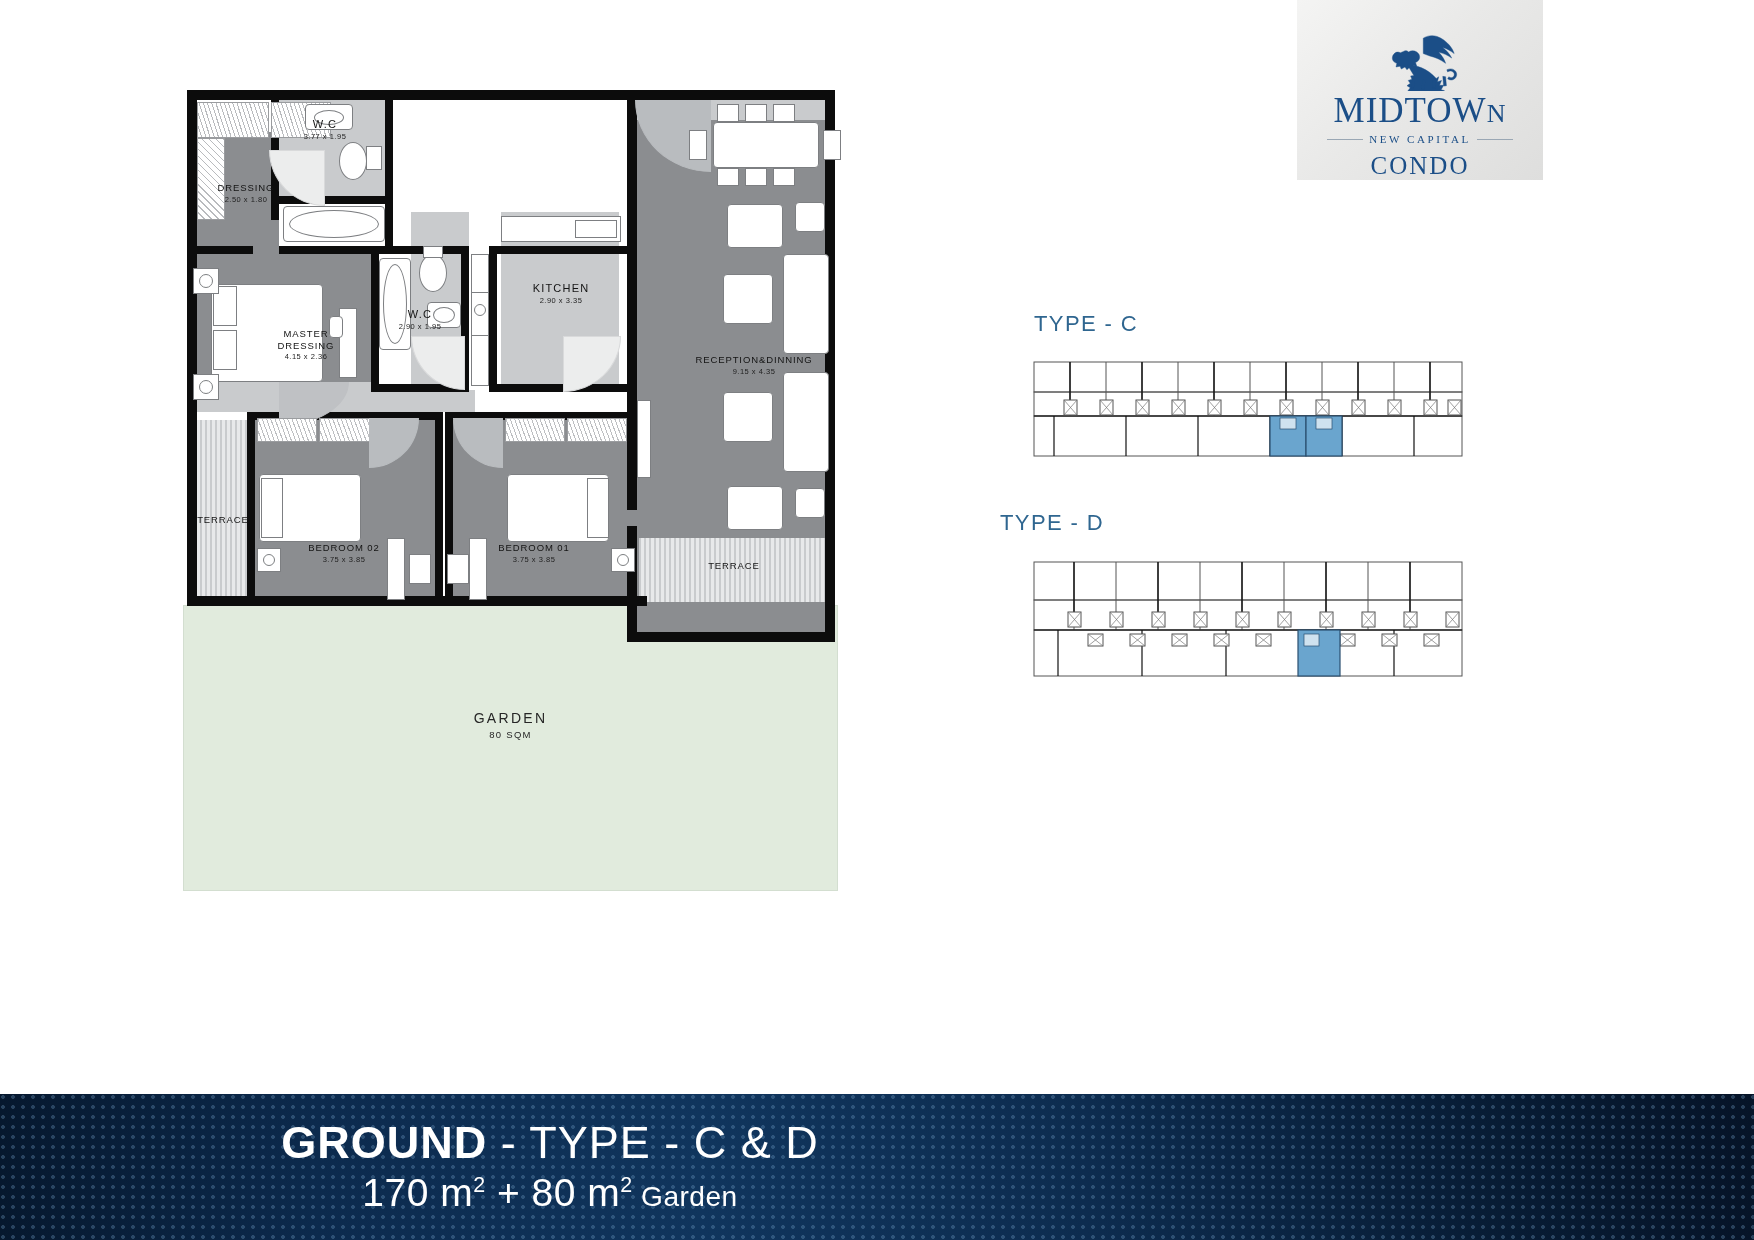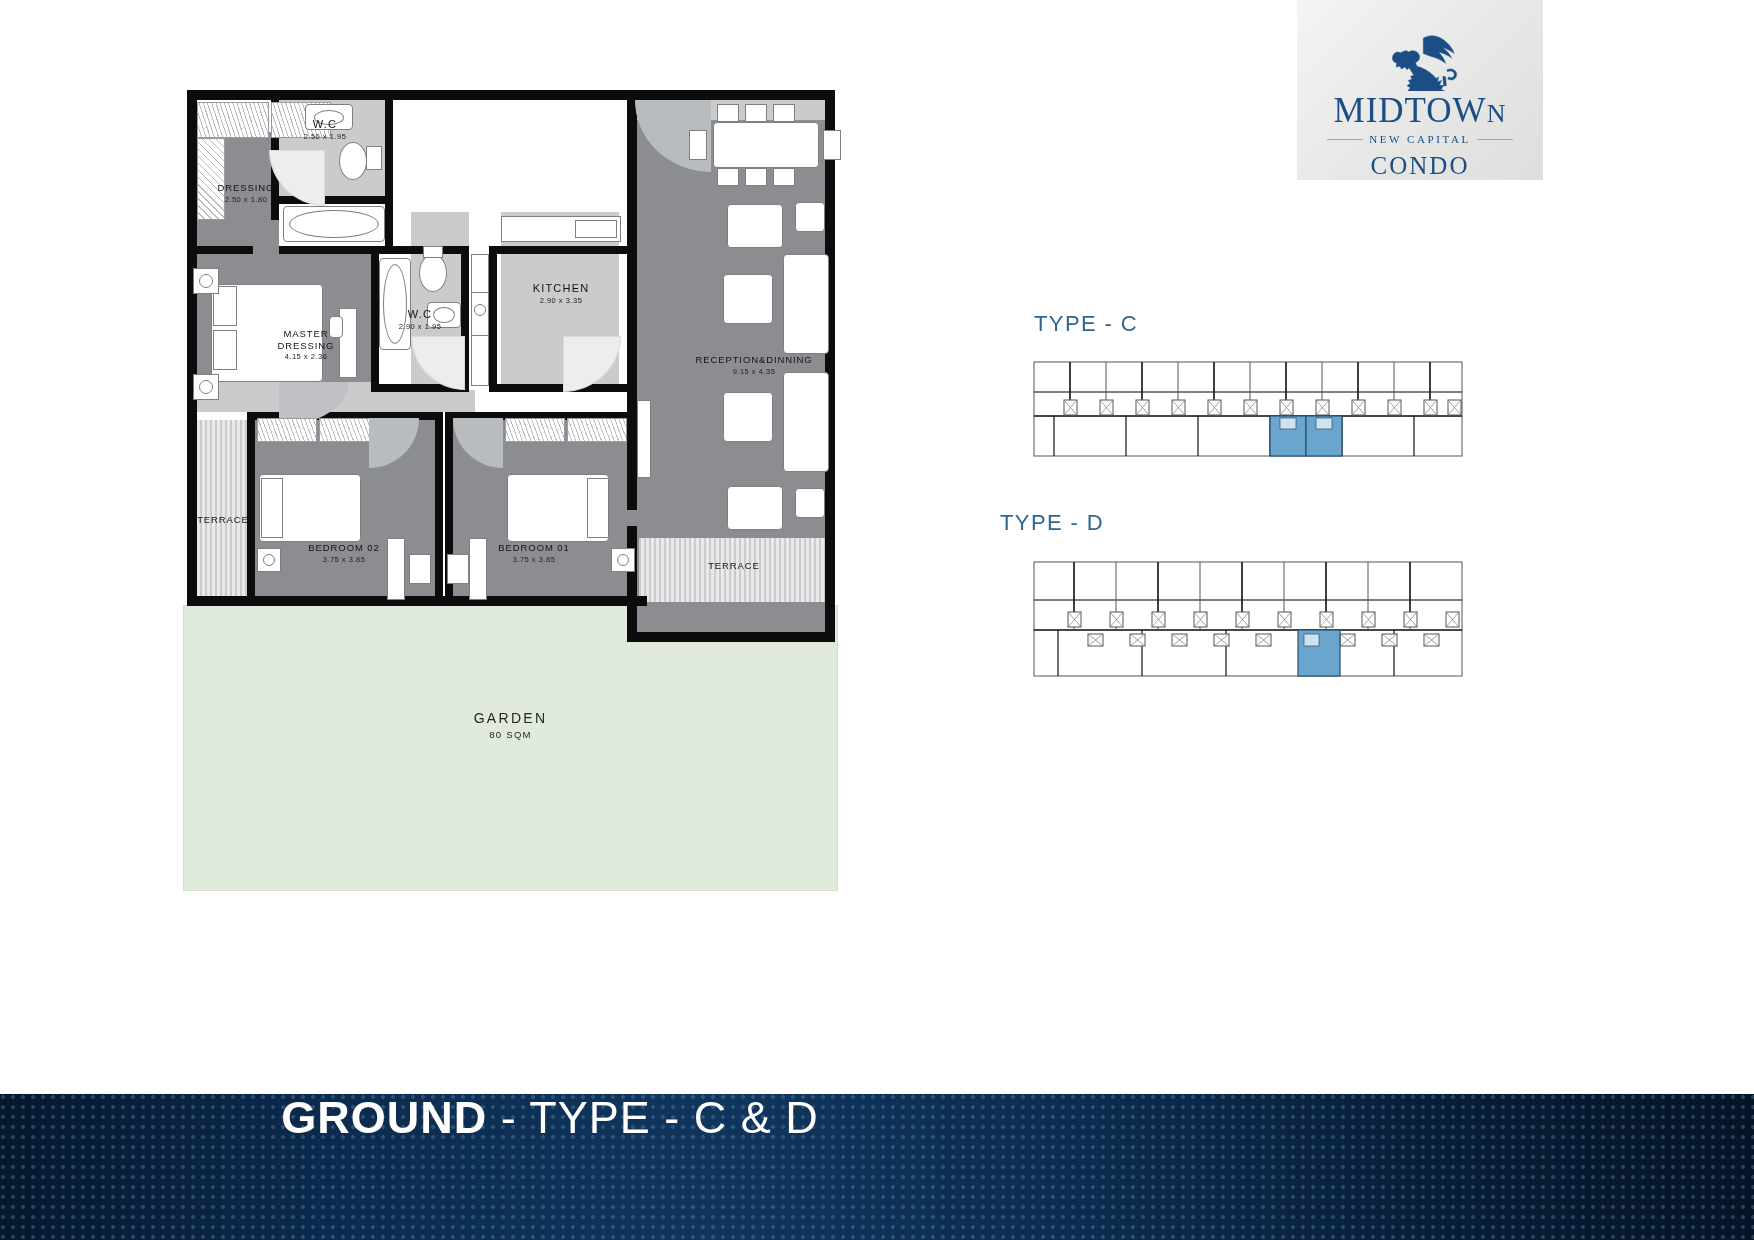--- a/index.html
+++ b/index.html
@@ -52,21 +52,21 @@
   .kp-title{position:absolute;font-size:22px;letter-spacing:1.4px;color:#2f6690;}
   .kp-box{position:absolute;}
   .kp-svg{display:block;}
 
   
   #banner{position:absolute;left:0;top:1094px;width:1754px;height:146px;
      background:
        radial-gradient(circle at 3px 3px, rgba(120,165,205,.30) 1.6px, rgba(0,0,0,0) 2.2px) 0 0/10px 10px,
        linear-gradient(90deg,#06182e 0%,#0c2a4d 18%,#10355d 40%,#0d2c4f 62%,#081d36 84%,#061428 100%);}
   #banner-inner{position:absolute;left:0;top:0;width:1100px;height:146px;
-     display:flex;flex-direction:column;align-items:center;justify-content:space-between;}
+     display:flex;flex-direction:column;align-items:center;justify-content:center;}
   .bl1{color:#ffffff;font-size:45px;letter-spacing:1px;line-height:1.05;white-space:nowrap;}
   .bl1 b{font-weight:700;}
   .bl1 span.light{font-weight:300;}
   .bl2{color:#ffffff;font-size:39px;font-weight:300;letter-spacing:.5px;margin-top:4px;white-space:nowrap;}
   .bl2 sup{font-size:.55em;vertical-align:super;}
   .bl2 .gd{font-size:.72em;}
 </style>
 </head>
 <body>
 
@@ -167,21 +167,21 @@
   <div class="furn r" style="left:100px;top:120px;width:102px;height:36px;"></div>
   <div class="oval" style="left:106px;top:124px;width:90px;height:28px;"></div>
   <div class="swing" style="left:86px;top:64px;width:56px;height:56px;border-radius:0 0 0 100%;"></div>
 
   <div class="rtxt" style="left:8px;top:96px;width:110px;">
     <span class="n sm">DRESSING</span>
     <span class="d">2.50 x 1.80</span>
   </div>
   <div class="rtxt" style="left:82px;top:32px;width:120px;">
     <span class="n">W.C</span>
-    <span class="d">2.50 x 1.95</span>
+    <span class="d">3.77 x 1.95</span>
   </div>
 
   <div class="furn r" style="left:28px;top:198px;width:112px;height:98px;"></div>
   <div class="furn" style="left:30px;top:200px;width:24px;height:40px;"></div>
   <div class="furn" style="left:30px;top:244px;width:24px;height:40px;"></div>
   <div class="furn" style="left:10px;top:182px;width:26px;height:26px;"></div>
   <div class="oval" style="left:16px;top:188px;width:14px;height:14px;"></div>
   <div class="furn" style="left:10px;top:288px;width:26px;height:26px;"></div>
   <div class="oval" style="left:16px;top:294px;width:14px;height:14px;"></div>
   <div class="furn" style="left:156px;top:222px;width:18px;height:70px;"></div>
@@ -464,14 +464,15 @@
     <g>
       <rect x="266" y="70" width="42" height="46" fill="#6aa5ce" stroke="#2a4f70" stroke-width="1.2"></rect>
       <rect x="272" y="74" width="15" height="12" fill="#cfe2ef" stroke="#2a4f70" stroke-width=".7"></rect>
     </g>
   </svg>
 </div>
 
 <div id="banner">
   <div id="banner-inner">
     <div class="bl1"><b>GROUND</b><span class="light"> - TYPE - C &amp; D</span></div>
+    <div class="bl2"><span>170 m</span><sup>2</sup><span> + </span><span>80 m</span><sup>2</sup><span class="gd"> Garden</span></div>
   </div>
 </div>
 
 </body></html>

